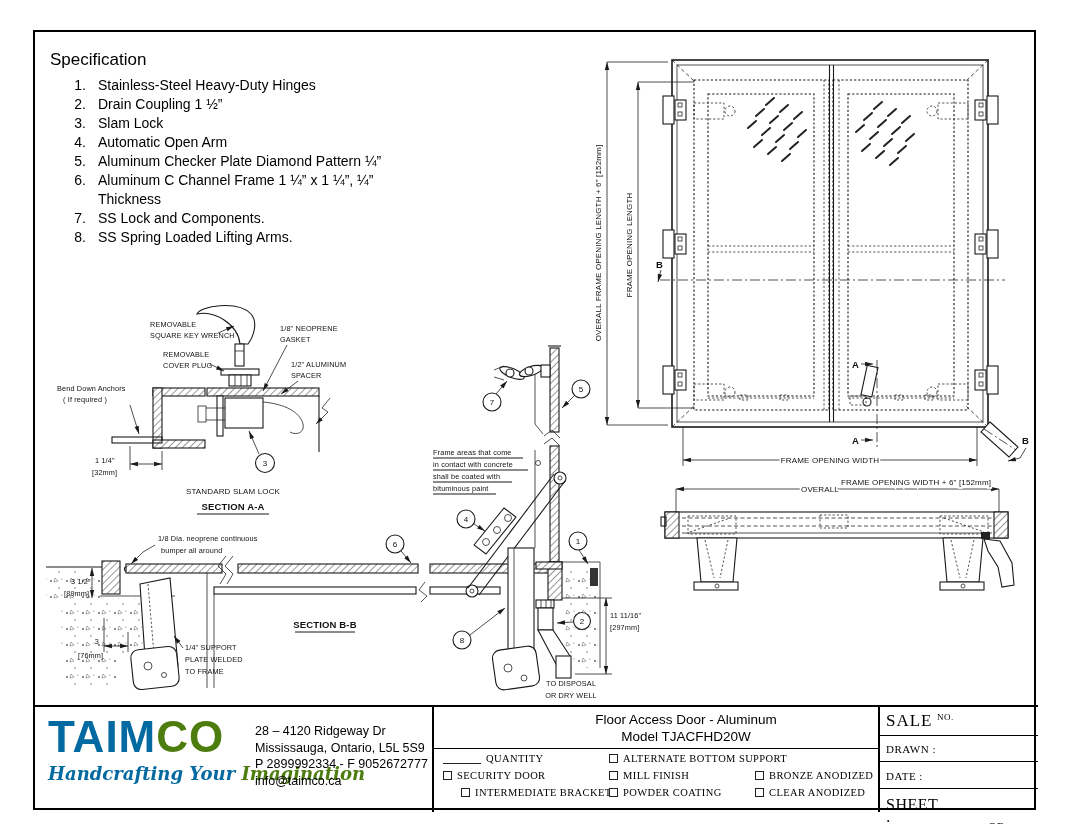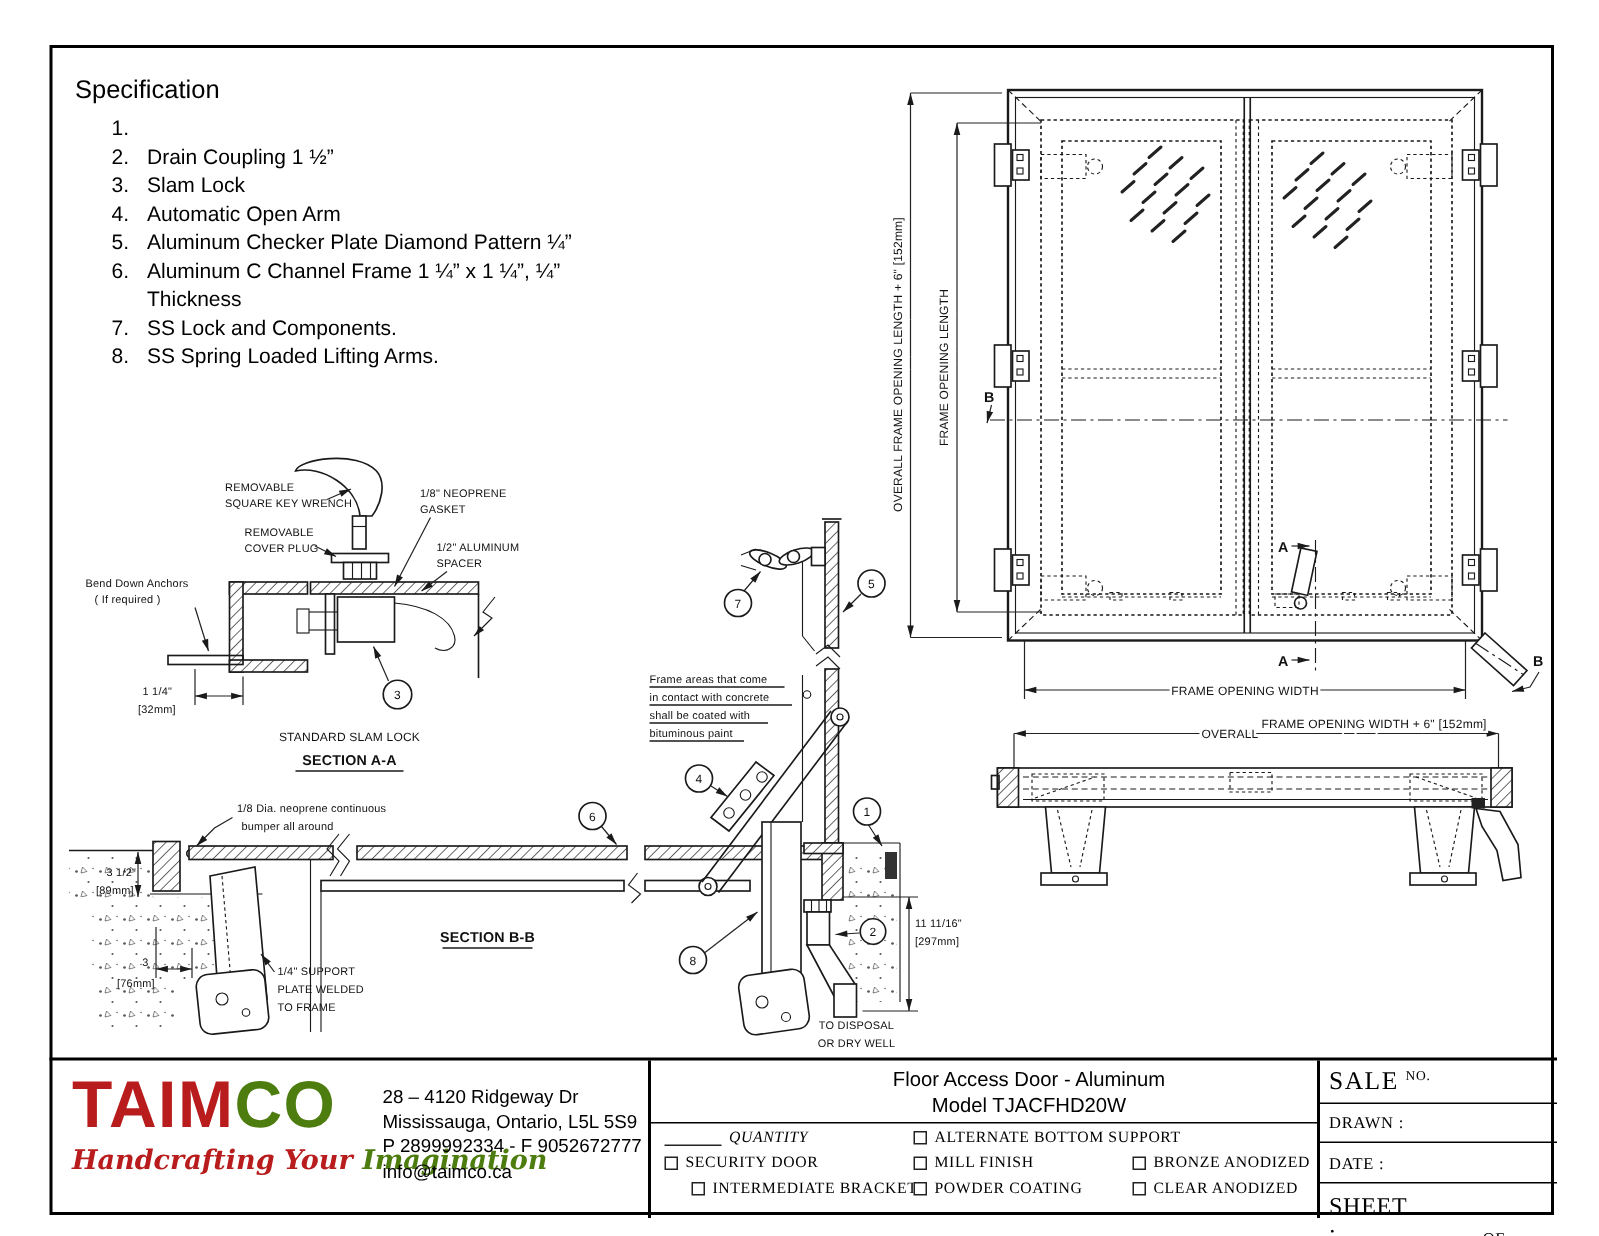--- a/index.html
+++ b/index.html
@@ -29,35 +29,36 @@
   
   .tblock{position:absolute;left:33px;top:705px;width:1005px;height:107px;box-sizing:border-box;border-top:2px solid #000;color:#000;}
   .vline{position:absolute;top:0;bottom:0;width:1.5px;background:#000;}
   .hline{position:absolute;height:1.3px;background:#000;}
   .tb-title{position:absolute;left:399px;width:508px;text-align:center;font-size:13.5px;line-height:17px;}
   .tb-opt{position:absolute;display:flex;align-items:center;gap:5px;font-family:"Liberation Serif",serif;font-size:10.5px;letter-spacing:0.4px;white-space:nowrap;}
   .cb{width:9px;height:9px;border:1.2px solid #222;background:#fff;flex:0 0 auto;box-sizing:border-box;}
   .blank{display:inline-block;width:38px;border-bottom:1px solid #222;height:10px;}
   .tb-serif{font-family:"Liberation Serif",serif;letter-spacing:0.5px;}
   .logo-line{font-weight:800;font-size:44px;letter-spacing:1px;line-height:44px;font-family:"Liberation Sans",sans-serif;}
-  .logo-g{color:#b91c1c;}
+  .logo-g{color:#0369a1;}
   .logo-b{color:#4d7c0f;}
   .tagline{font-family:"DejaVu Serif",serif;font-style:italic;font-weight:bold;font-size:18px;margin-top:4px;text-align:center;}
   .addr{position:absolute;left:222px;top:16px;font-size:12.5px;line-height:16.5px;}
 </style>
 </head>
 <body>
 
 <div class="sheet">
   <div class="pborder"></div>
 
   <div class="spec">
     <div class="spec-title">Specification</div>
     <div class="spec-item">
         <span class="n">1.</span>
+        <span class="t">Stainless-Steel Heavy-Duty Hinges</span>
       </div>
     <div class="spec-item">
         <span class="n">2.</span>
         <span class="t">Drain Coupling 1 ½”</span>
       </div>
     <div class="spec-item">
         <span class="n">3.</span>
         <span class="t">Slam Lock</span>
       </div>
     <div class="spec-item">
@@ -495,21 +496,21 @@
     <div class="addr">
       <div>28 – 4120 Ridgeway Dr</div>
       <div>Mississauga, Ontario, L5L 5S9</div>
       <div>P 2899992334 - F 9052672777</div>
       <div>info@taimco.ca</div>
     </div>
 
     <div class="tb-title" style="top:4px;">Floor Access Door - Aluminum</div>
     <div class="tb-title" style="top:21px;">Model TJACFHD20W</div>
     <div class="hline" style="left:399px;width:446px;top:41px;"></div>
-    <div class="tb-opt" style="left:410px;top:46px;font-style:italic;">
+    <div class="tb-opt" style="left:410px;top:46px;">
         <span class="blank"></span>
         <span>QUANTITY</span>
       </div>
     <div class="tb-opt" style="left:576px;top:46px;">
         <span class="cb"></span>
         <span>ALTERNATE BOTTOM SUPPORT</span>
       </div>
     <div class="tb-opt" style="left:410px;top:63px;">
         <span class="cb"></span>
         <span>SECURITY DOOR</span>

